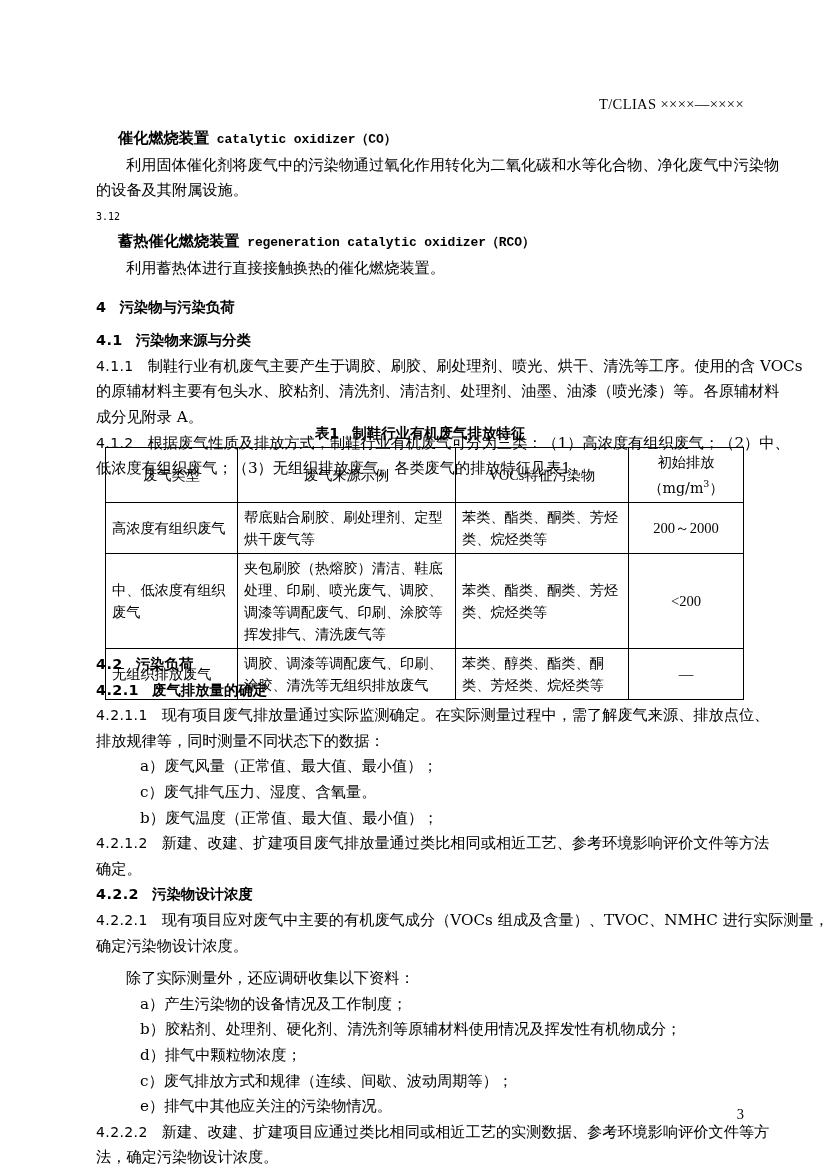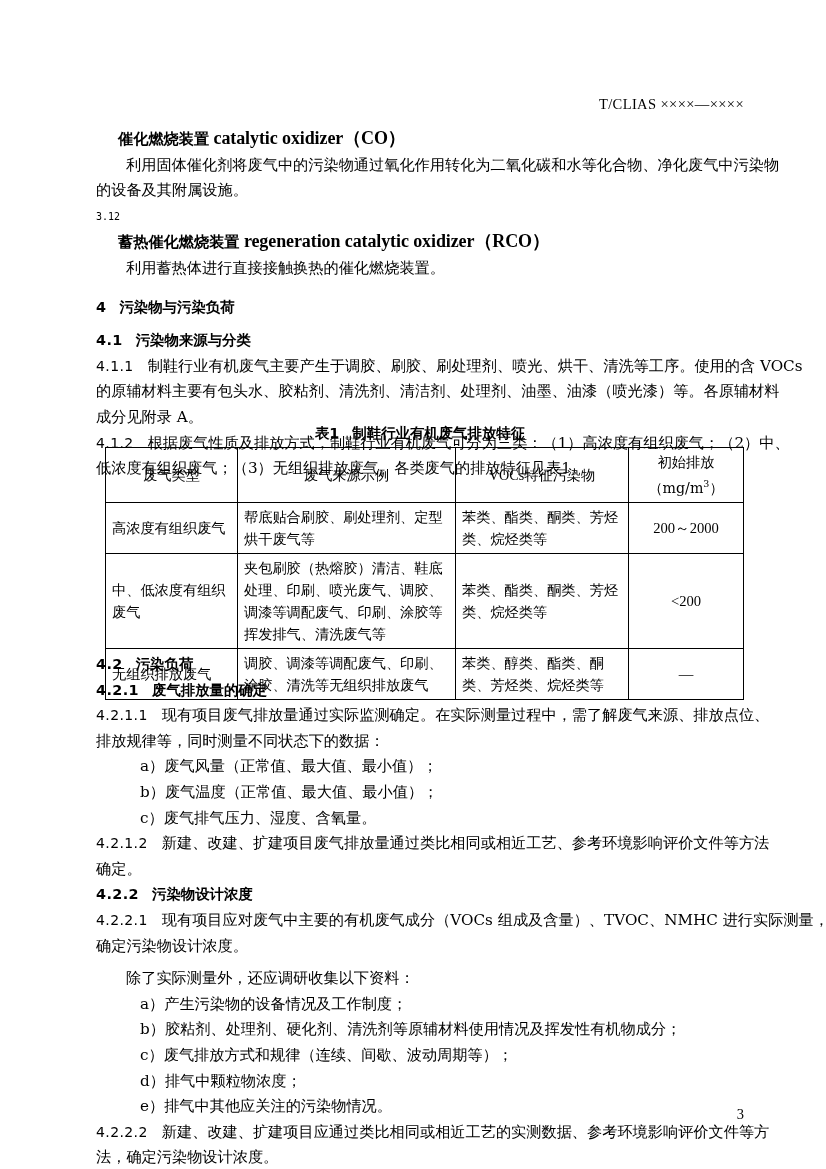--- a/index.html
+++ b/index.html
@@ -54,23 +54,23 @@
 
   
   .term {
     font-weight: bold;
     font-size: 15.2px;
     line-height: 25.6px;
     text-indent: 22px;
     white-space: nowrap;
   }
   .term .latin {
-    font-family: Liberation Serif, serif;
-    font-weight: bold;
-    font-size: 18px;
+    font-family: Liberation Mono, monospace;
+    font-weight: bold;
+    font-size: 13px;
     letter-spacing: -0.1px;
   }
 
   .clause-no {
     font-family: "DejaVu Sans Mono", "Liberation Mono", monospace;
     font-size: 10px;
     line-height: 25.6px;
     white-space: nowrap;
   }
 
@@ -259,44 +259,44 @@
 
     <div class="sec-h">
       <span class="num">4.2.1</span><span class="gap-m"></span><span>废气排放量的确定</span>
     </div>
 
     <div class="cl">
       <div><span class="num">4.2.1.1</span><span class="gap"></span><span>现有项目废气排放量通过实际监测确定。在实际测量过程中，需了解废气来源、排放点位、</span></div>
       <div><span>排放规律等，同时测量不同状态下的数据：</span></div>
     </div>
     <div class="item">a）废气风量（正常值、最大值、最小值）；</div>
+    <div class="item">c）废气排气压力、湿度、含氧量。</div>
     <div class="item">b）废气温度（正常值、最大值、最小值）；</div>
-    <div class="item">c）废气排气压力、湿度、含氧量。</div>
 
     <div class="cl">
       <div><span class="num">4.2.1.2</span><span class="gap"></span><span>新建、改建、扩建项目废气排放量通过类比相同或相近工艺、参考环境影响评价文件等方法</span></div>
       <div><span>确定。</span></div>
     </div>
 
     <div class="sec-h">
       <span class="num">4.2.2</span><span class="gap-m"></span><span>污染物设计浓度</span>
     </div>
 
     <div class="cl">
       <div><span class="num">4.2.2.1</span><span class="gap"></span><span>现有项目应对废气中主要的有机废气成分（VOCs 组成及含量）、TVOC、NMHC 进行实际测量，</span></div>
       <div><span>确定污染物设计浓度。</span></div>
     </div>
 
     <div style="height:7px"></div>
 
     <div class="para">除了实际测量外，还应调研收集以下资料：</div>
     <div class="item">a）产生污染物的设备情况及工作制度；</div>
     <div class="item">b）胶粘剂、处理剂、硬化剂、清洗剂等原辅材料使用情况及挥发性有机物成分；</div>
+    <div class="item">d）排气中颗粒物浓度；</div>
     <div class="item">c）废气排放方式和规律（连续、间歇、波动周期等）；</div>
-    <div class="item">d）排气中颗粒物浓度；</div>
     <div class="item">e）排气中其他应关注的污染物情况。</div>
 
     <div class="cl">
       <div><span class="num">4.2.2.2</span><span class="gap"></span><span>新建、改建、扩建项目应通过类比相同或相近工艺的实测数据、参考环境影响评价文件等方</span></div>
       <div><span>法，确定污染物设计浓度。</span></div>
     </div>
 
   </div>
 
   <div class="pageno">3</div>

